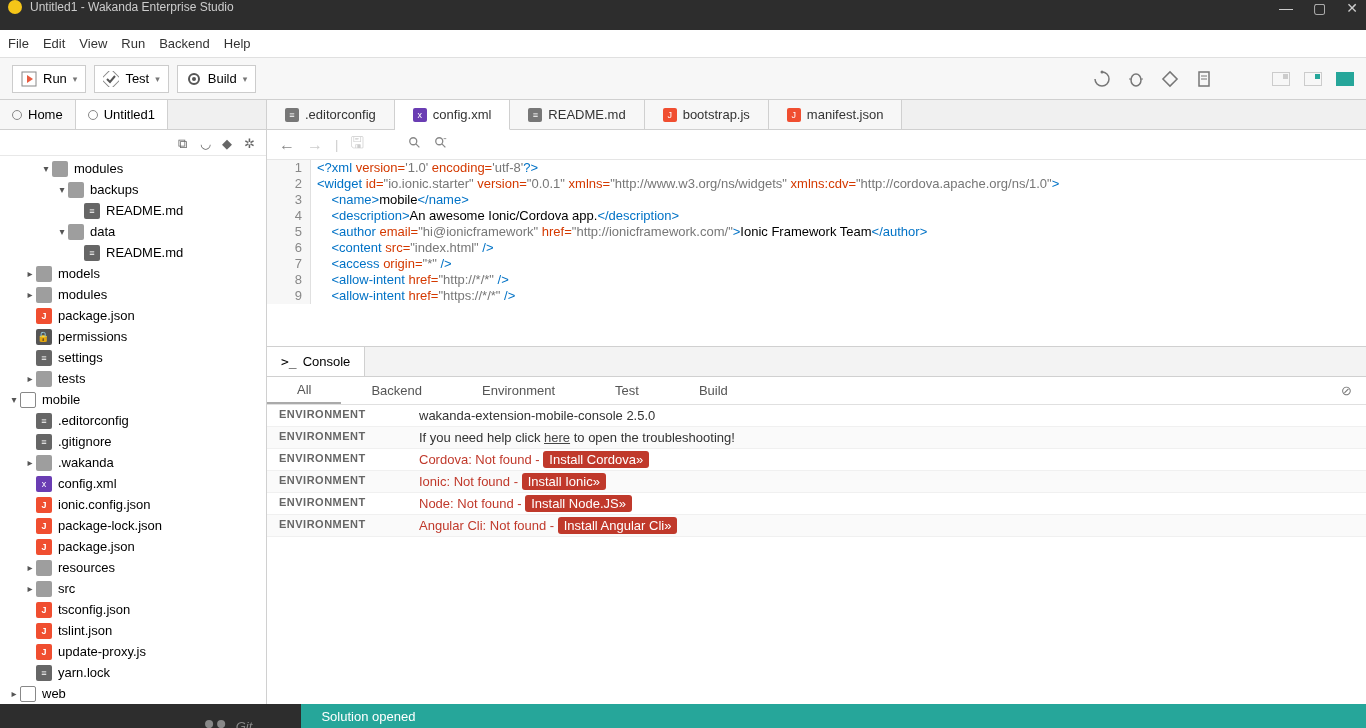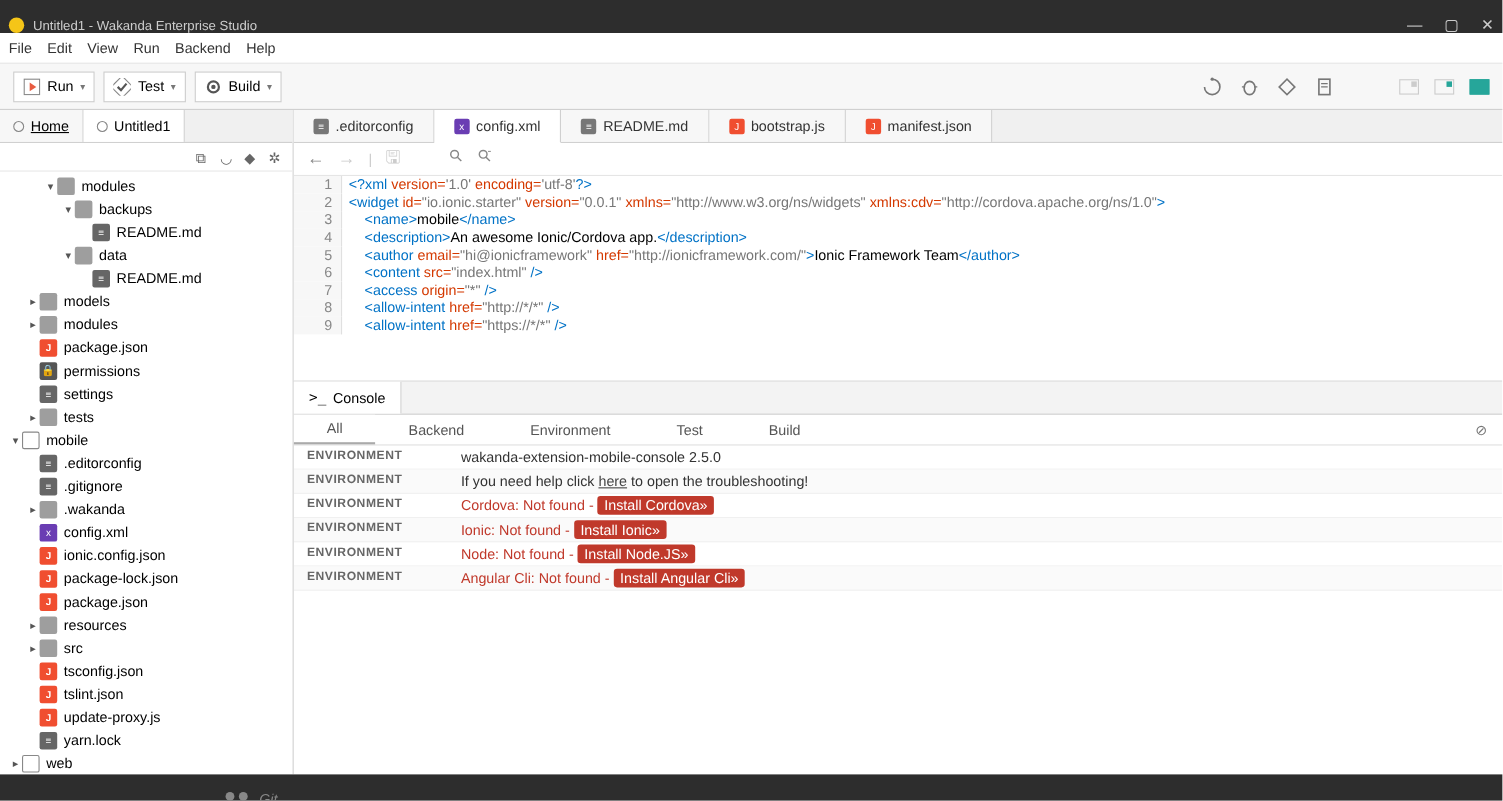--- a/index.html
+++ b/index.html
@@ -1,33 +1,33 @@
 <!DOCTYPE html>
 <html><head>
 <meta charset="utf-8">
 <style>
 * { margin: 0; padding: 0; box-sizing: border-box; font-family: "Segoe UI", Tahoma, sans-serif; font-size: 13px; }
 body { width: 1366px; height: 728px; overflow: hidden; display: flex; flex-direction: column; background: #fff; }
-.titlebar { background: #2d2d2d; color: #ccc; height: 30px; display: flex; align-items: flex-end; padding: 0 8px; }
+.titlebar { background: #2d2d2d; color: #ccc; height: 30px; display: flex; align-items: flex-start; padding: 0 8px; }
 .titlebar-icon { width: 14px; height: 14px; border-radius: 50%; background: #f5c518; margin-right: 8px; }
 .titlebar-title { flex: 1; font-size: 12px; }
 .titlebar-btns { display: flex; gap: 20px; color: #ccc; }
 .titlebar-btns span { cursor: pointer; font-size: 14px; }
 .menubar { background: #fff; height: 28px; display: flex; align-items: center; padding: 0 8px; gap: 14px; color: #333; border-bottom: 1px solid #e0e0e0; }
 .menubar span { cursor: pointer; font-size: 13px; }
 .toolbar { background: #f7f7f7; height: 42px; display: flex; align-items: center; padding: 0 12px; gap: 8px; border-bottom: 1px solid #d0d0d0; }
 .tool-btn { display: flex; align-items: center; gap: 6px; padding: 4px 8px; border: 1px solid #ccc; background: #fff; cursor: pointer; height: 28px; }
 .tool-icon { width: 16px; height: 16px; display: inline-flex; align-items: center; justify-content: center; }
 .toolbar-right { margin-left: auto; display: flex; gap: 14px; align-items: center; }
 .toolbar-right .ico { width: 20px; height: 20px; color: #666; cursor: pointer; }
 .main { flex: 1; display: flex; overflow: hidden; }
 .sidebar { width: 267px; border-right: 1px solid #d0d0d0; display: flex; flex-direction: column; overflow: hidden; }
 .side-tabs { display: flex; height: 30px; border-bottom: 1px solid #d0d0d0; background:#f0f0f0; }
 .side-tab { display: flex; align-items: center; gap: 6px; padding: 0 12px; border-right: 1px solid #d0d0d0; background: #fff; cursor: pointer; }
-.side-tab.inactive { background: #f7f7f7; text-decoration: underline; }
+.side-tab.inactive { background: #f7f7f7; }
 .side-tab .dot { width:10px;height:10px;border:1px solid #888;border-radius:50%; }
 .side-toolbar { height: 26px; display: flex; justify-content: flex-end; align-items: center; gap: 8px; padding: 0 8px; border-bottom: 1px solid #e8e8e8; }
 .side-toolbar .ico { width: 14px; height: 14px; color: #666; cursor:pointer; }
 .tree { flex: 1; overflow-y: auto; padding: 2px 0; }
 .tree-item { display: flex; align-items: center; height: 21px; padding-left: 6px; cursor: pointer; white-space: nowrap; }
 .caret { width: 12px; display: inline-flex; justify-content:center; color: #555; font-size: 10px; }
 .ficon { width: 16px; height: 16px; margin-right: 6px; display:inline-flex;align-items:center;justify-content:center; border-radius:2px; }
 .fi-folder { background: #9e9e9e; }
 .fi-js { background: #f04e30; color:#fff; font-size:9px; font-weight:bold; }
 .fi-xml { background: #6a3db3; color:#fff; font-size:9px; }
@@ -443,13 +443,16 @@
   <div class="sseg git">
     <svg width="12" height="12" viewBox="0 0 16 16">
         <path d="M5 3 L5 13 M5 8 L11 8 L11 3" stroke="#888" fill="none" stroke-width="1.5"></path>
         <circle cx="5" cy="3" r="2" fill="#888"></circle>
         <circle cx="5" cy="13" r="2" fill="#888"></circle>
         <circle cx="11" cy="3" r="2" fill="#888"></circle>
       </svg>
     <span>Git Branch</span>
       <span style="font-size:9px">▾</span>
   </div>
+  <div class="sol">
+      <span>Solution opened</span>
+    </div>
 </div>
 
 </body></html>

